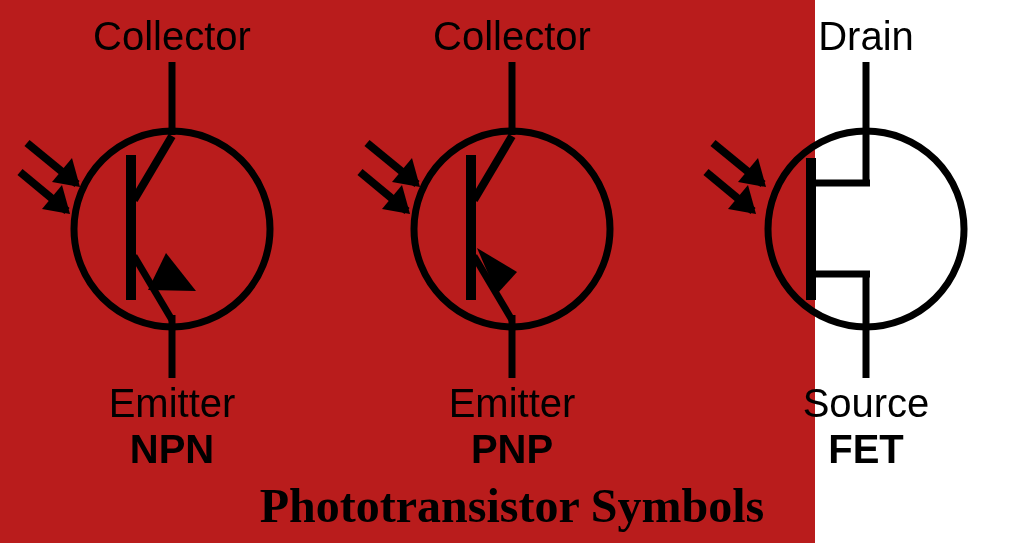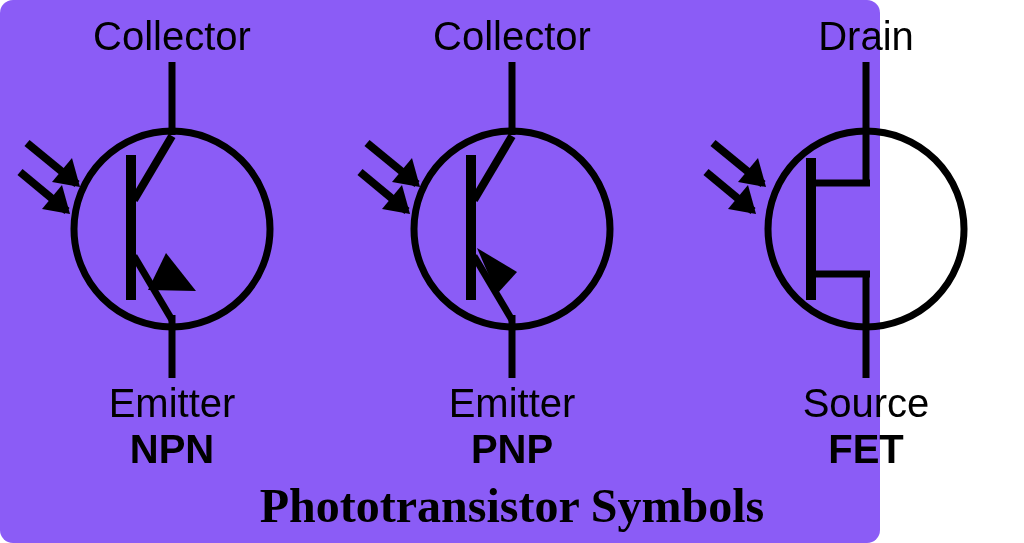--- a/index.html
+++ b/index.html
@@ -10,24 +10,23 @@
   }
   body {
     width: 1024px;
     height: 543px;
     font-family: "Liberation Sans", sans-serif;
     color: #000000;
     overflow: hidden;
   }
   #diagram-root {
     position: relative;
-    width: 880px;
+    width: 815px;
     height: 543px;
-    background: #8b5cf6;
-    border-radius: 13px;
+    background: #b91c1c;
   }
   svg.symbol-canvas {
     position: absolute;
     top: 0;
     left: 0;
     width: 1024px;
     height: 543px;
     display: block;
   }
   .terminal-label {

